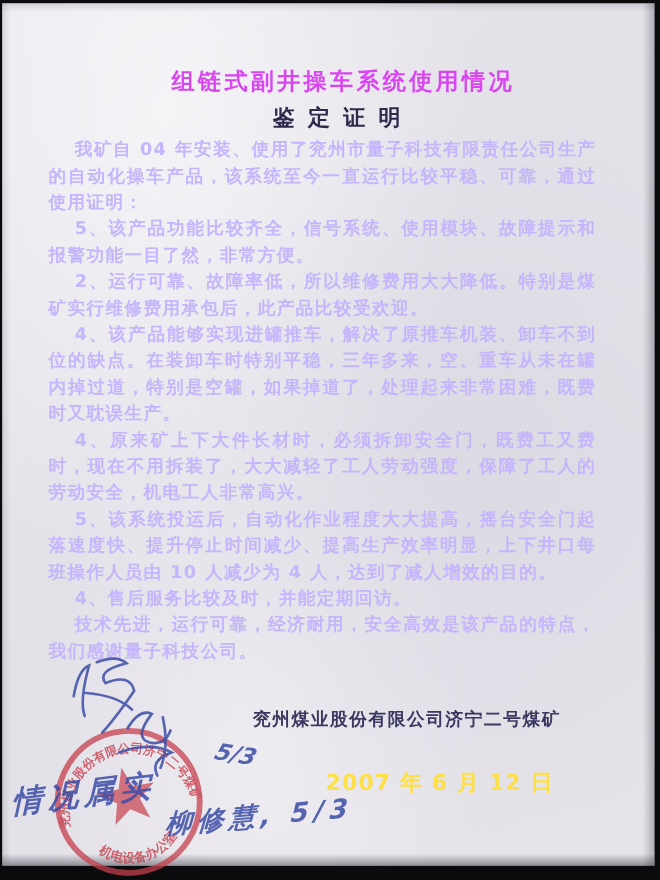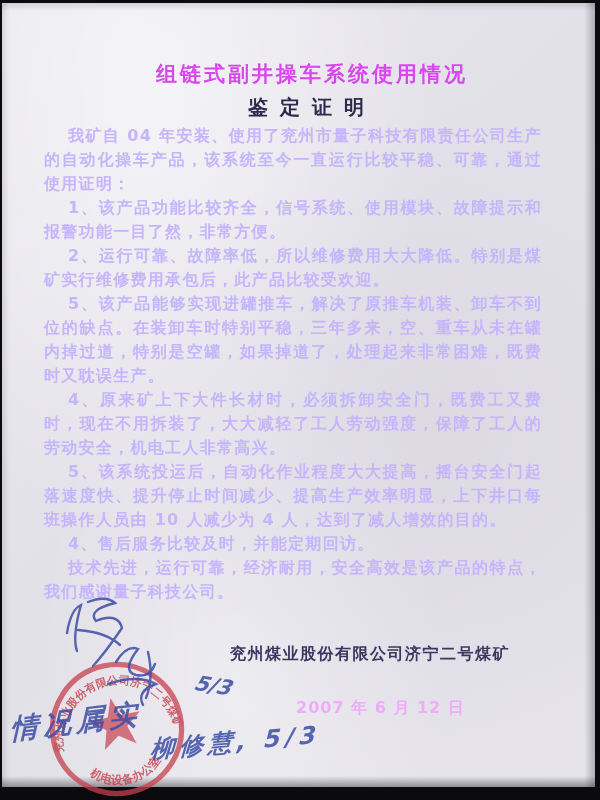--- a/index.html
+++ b/index.html
@@ -34,21 +34,21 @@
     letter-spacing:1.3px; color:#c4b5fd;
     text-align:justify;
   }
   .body-text p{ margin:0; text-indent:24px; }
   .company-line{
     position:absolute; left:230px; top:644px;
     font-size:16px; font-weight:bold; letter-spacing:1.5px; color:#3a3760;
   }
   .date-line{
     position:absolute; left:296px; top:698px;
-    font-size:16px; font-weight:bold; letter-spacing:1px; color:#f0abfc;
+    font-size:20px; font-weight:bold; letter-spacing:1px; color:#fde047;
   }
   .stamp{
     position:absolute; left:43px; top:655px; width:148px; height:148px;
     transform:rotate(-12deg); opacity:.88; z-index:2;
   }
   .hand{ position:absolute; color:#3c4da6; font-style:italic; z-index:5; opacity:.85; }
   .hand-note{
     left:10px; top:700px; width:180px; font-size:28px; letter-spacing:5px;
     transform:rotate(-7deg) skewX(-6deg); font-weight:bold;
   }
@@ -66,23 +66,23 @@
 <body>
 
 <div class="page">
   <div class="paper"></div>
 
   <div class="title">组链式副井操车系统使用情况</div>
   <div class="subtitle">鉴定证明</div>
 
   <div class="body-text">
       <p>我矿自 04 年安装、使用了兖州市量子科技有限责任公司生产的自动化操车产品，该系统至今一直运行比较平稳、可靠，通过使用证明：</p>
-      <p>1、该产品功能比较齐全，信号系统、使用模块、故障提示和报警功能一目了然，非常方便。</p>
+      <p>5、该产品功能比较齐全，信号系统、使用模块、故障提示和报警功能一目了然，非常方便。</p>
       <p>2、运行可靠、故障率低，所以维修费用大大降低。特别是煤矿实行维修费用承包后，此产品比较受欢迎。</p>
-      <p>5、该产品能够实现进罐推车，解决了原推车机装、卸车不到位的缺点。在装卸车时特别平稳，三年多来，空、重车从未在罐内掉过道，特别是空罐，如果掉道了，处理起来非常困难，既费时又耽误生产。</p>
+      <p>4、该产品能够实现进罐推车，解决了原推车机装、卸车不到位的缺点。在装卸车时特别平稳，三年多来，空、重车从未在罐内掉过道，特别是空罐，如果掉道了，处理起来非常困难，既费时又耽误生产。</p>
       <p>4、原来矿上下大件长材时，必须拆卸安全门，既费工又费时，现在不用拆装了，大大减轻了工人劳动强度，保障了工人的劳动安全，机电工人非常高兴。</p>
       <p>5、该系统投运后，自动化作业程度大大提高，摇台安全门起落速度快、提升停止时间减少、提高生产效率明显，上下井口每班操作人员由 10 人减少为 4 人，达到了减人增效的目的。</p>
       <p>4、售后服务比较及时，并能定期回访。</p>
       <p>技术先进，运行可靠，经济耐用，安全高效是该产品的特点，我们感谢量子科技公司。</p>
     </div>
 
   <div class="company-line">兖州煤业股份有限公司济宁二号煤矿</div>
   <div class="date-line">2007 年 6 月 12 日</div>
 
   <svg class="stamp" viewBox="0 0 140 140">

